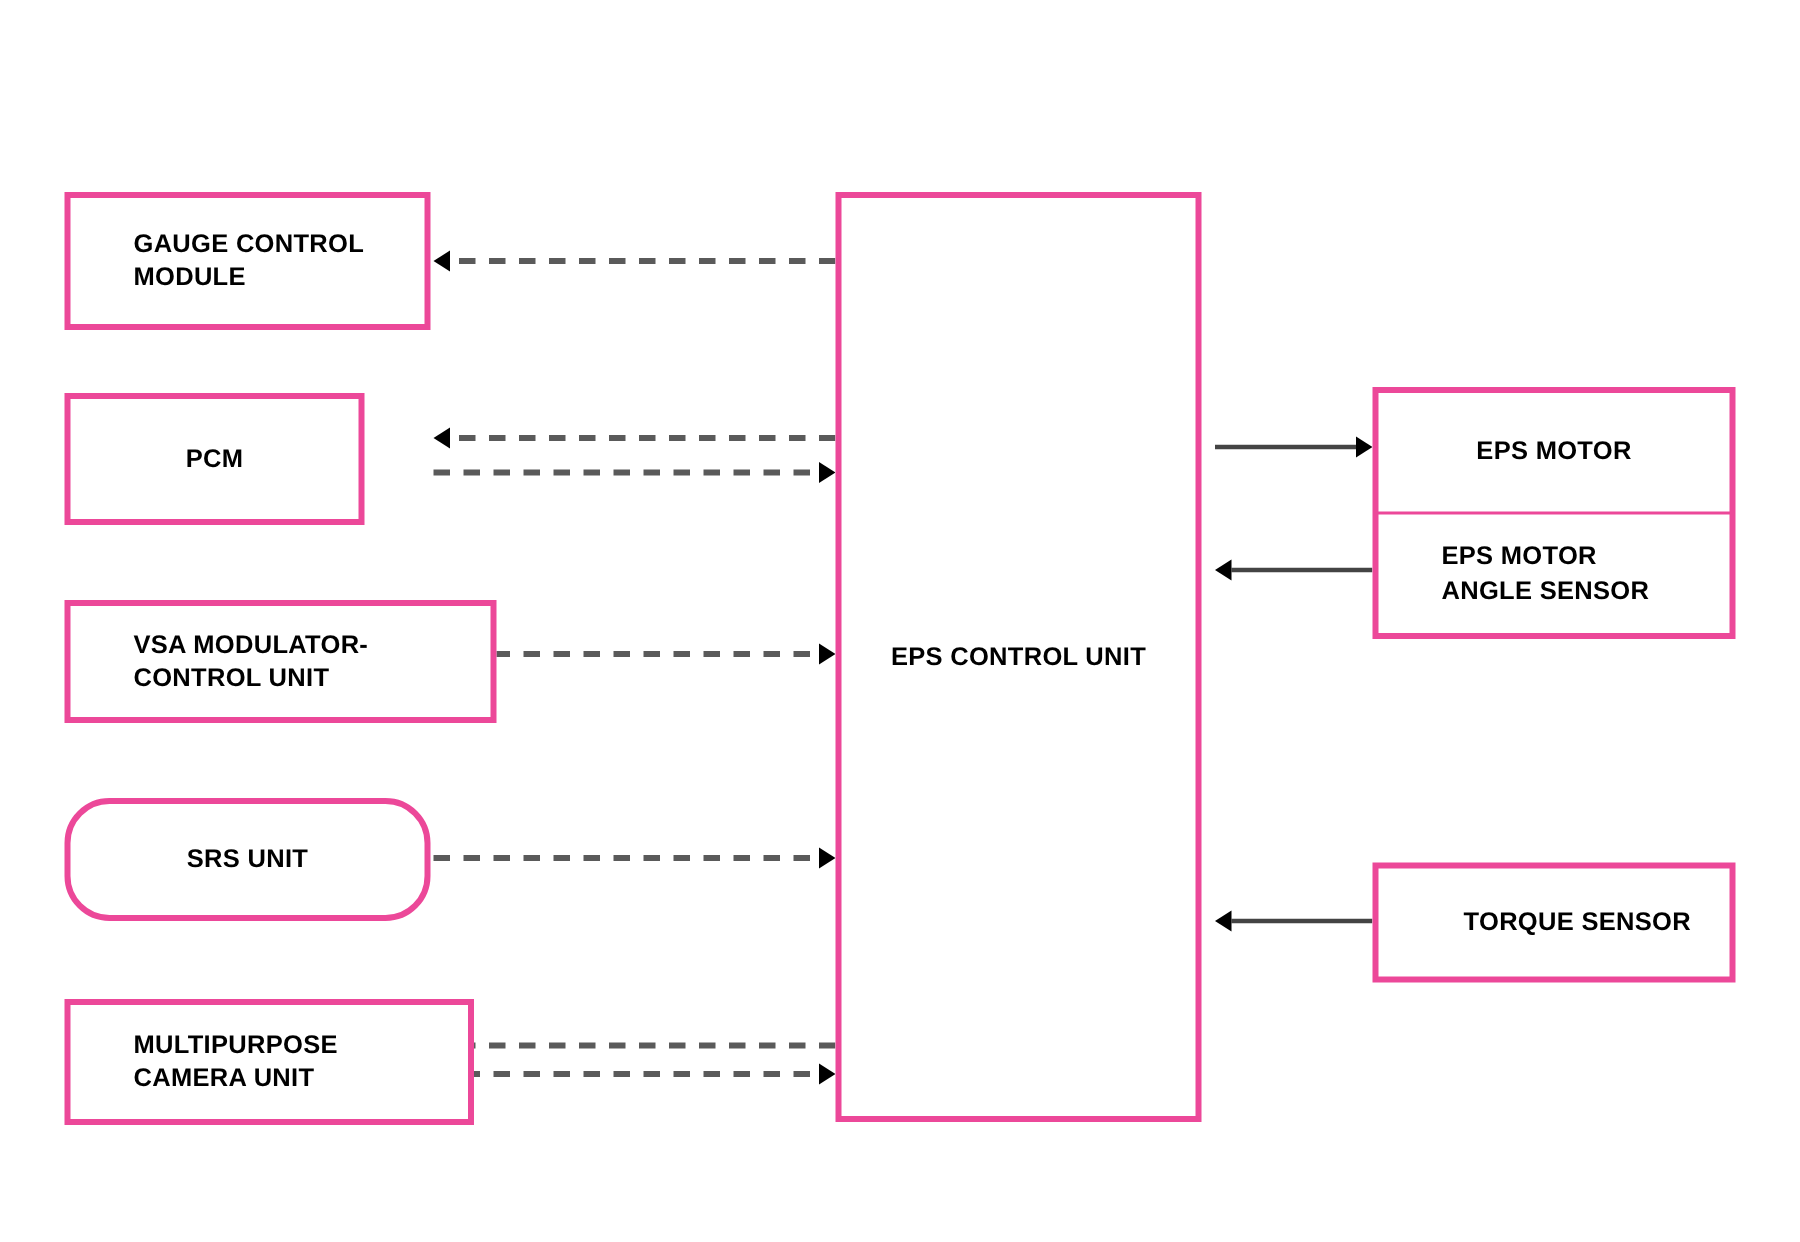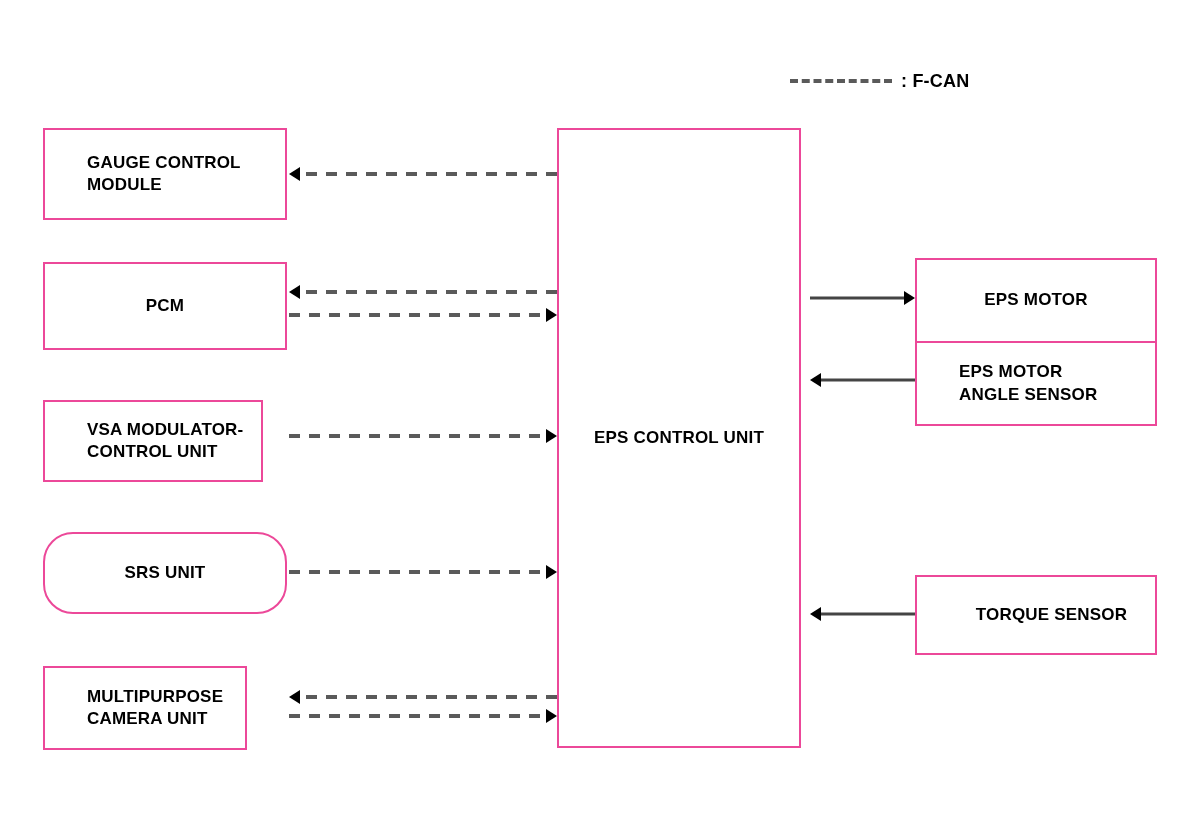--- a/index.html
+++ b/index.html
@@ -11,21 +11,21 @@
     position: relative;
     width: 1200px;
     height: 828px;
     background: #ffffff;
     font-family: "Liberation Sans", sans-serif;
     overflow: hidden;
   }
   .node-box {
     position: absolute;
     box-sizing: border-box;
-    border: 2px solid #ec4899;
+    border: 4px solid #ec4899;
     background: #ffffff;
     display: flex;
     align-items: center;
   }
   .node-box.center-text {
     justify-content: center;
     text-align: center;
   }
   .node-box.left-text {
     justify-content: flex-start;
@@ -77,24 +77,20 @@
     font-weight: bold;
     color: #000000;
     letter-spacing: 0.2px;
   }
 </style>
 </head>
 <body>
 
 <div id="diagram-root">
 
-  <div id="legend">
-    <span class="legend-dash"></span>
-    <span class="legend-text">: F-CAN</span>
-  </div>
 
   <svg id="connector-layer" viewBox="0 0 1200 828" width="1200" height="828" xmlns="http://www.w3.org/2000/svg">
       <g>
         <line x1="557" y1="174" x2="300" y2="174" stroke="#5a5a5a" stroke-width="4" stroke-dasharray="11 9"></line>
         <polygon points="289,174 300,167 300,181" fill="#000000"></polygon>
       </g>
       <g>
         <line x1="557" y1="292" x2="300" y2="292" stroke="#5a5a5a" stroke-width="4" stroke-dasharray="11 9"></line>
         <polygon points="289,292 300,285 300,299" fill="#000000"></polygon>
       </g>
@@ -130,31 +126,31 @@
         <line x1="915" y1="614" x2="821" y2="614" stroke="#444444" stroke-width="3"></line>
         <polygon points="810,614 821,607 821,621" fill="#000000"></polygon>
       </g>
     </svg>
 
   <div id="nodes-layer">
       <div class="node-box left-text" style="left: 43px; top: 128px; width: 244px; height: 92px;">
         <span class="node-label">GAUGE CONTROL
 MODULE</span>
       </div>
-      <div class="node-box center-text" style="left: 43px; top: 262px; width: 244px; height: 88px;">
+      <div class="node-box center-text" style="left: 43px; top: 262px; width: 200px; height: 88px;">
         <span class="node-label">PCM</span>
       </div>
-      <div class="node-box left-text" style="left: 43px; top: 400px; width: 220px; height: 82px;">
+      <div class="node-box left-text" style="left: 43px; top: 400px; width: 288px; height: 82px;">
         <span class="node-label">VSA MODULATOR-
 CONTROL UNIT</span>
       </div>
       <div class="node-box center-text" style="left: 43px; top: 532px; width: 244px; height: 82px; border-radius: 30px;">
         <span class="node-label">SRS UNIT</span>
       </div>
-      <div class="node-box left-text" style="left: 43px; top: 666px; width: 204px; height: 84px;">
+      <div class="node-box left-text" style="left: 43px; top: 666px; width: 273px; height: 84px;">
         <span class="node-label">MULTIPURPOSE
 CAMERA UNIT</span>
       </div>
       <div class="node-box center-text" style="left: 557px; top: 128px; width: 244px; height: 620px;">
         <span class="node-label">EPS CONTROL UNIT</span>
       </div>
       <div class="node-box center-text stacked-upper" style="left: 915px; top: 258px; width: 242px; height: 84px;">
         <span class="node-label">EPS MOTOR</span>
       </div>
       <div class="node-box left-text stacked-lower" style="left: 915px; top: 342px; width: 242px; height: 84px;">

